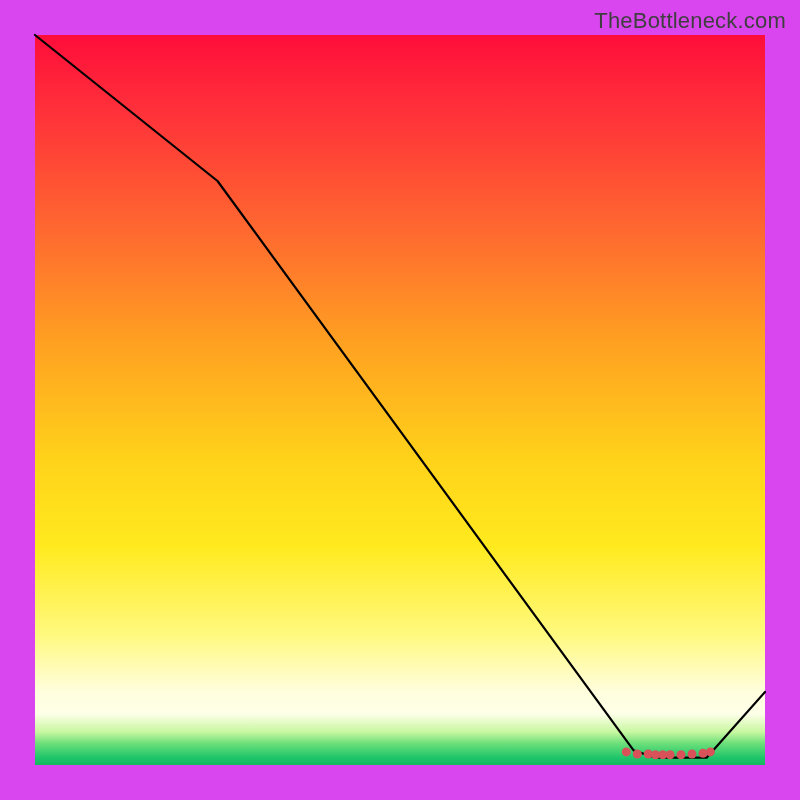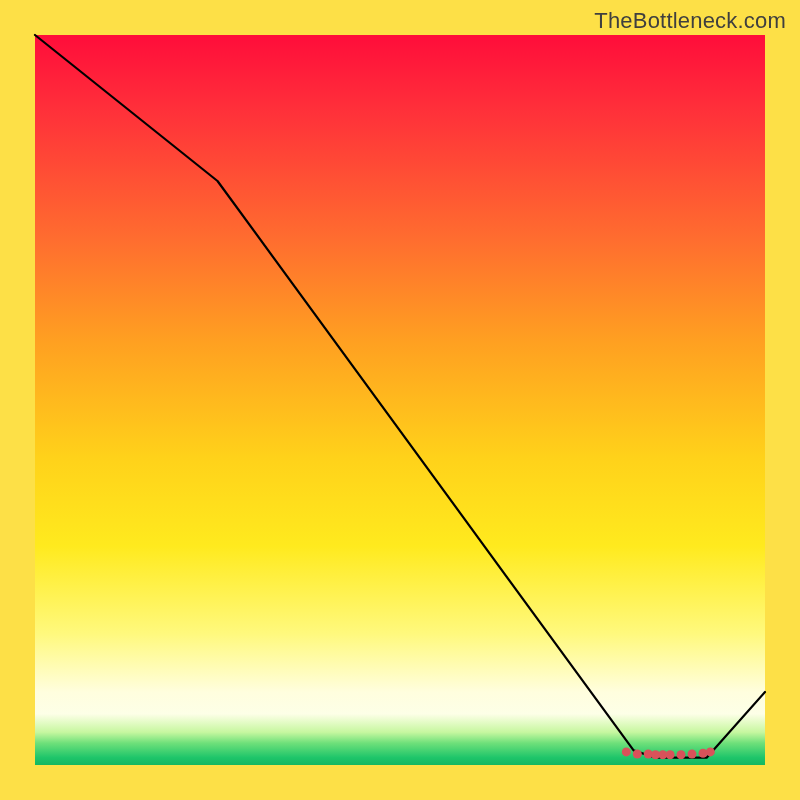--- a/index.html
+++ b/index.html
@@ -8,21 +8,21 @@
     width: 800px;
     height: 800px;
     background: #000;
     overflow: hidden;
     font-family: Arial, Helvetica, sans-serif;
   }
   .frame {
     position: relative;
     width: 800px;
     height: 800px;
-    background: #fde047;
+    background: #d946ef;
   }
   .plot-area {
     position: absolute;
     left: 35px;
     top: 35px;
     width: 730px;
     height: 730px;
     
     background: linear-gradient(
       to bottom,

